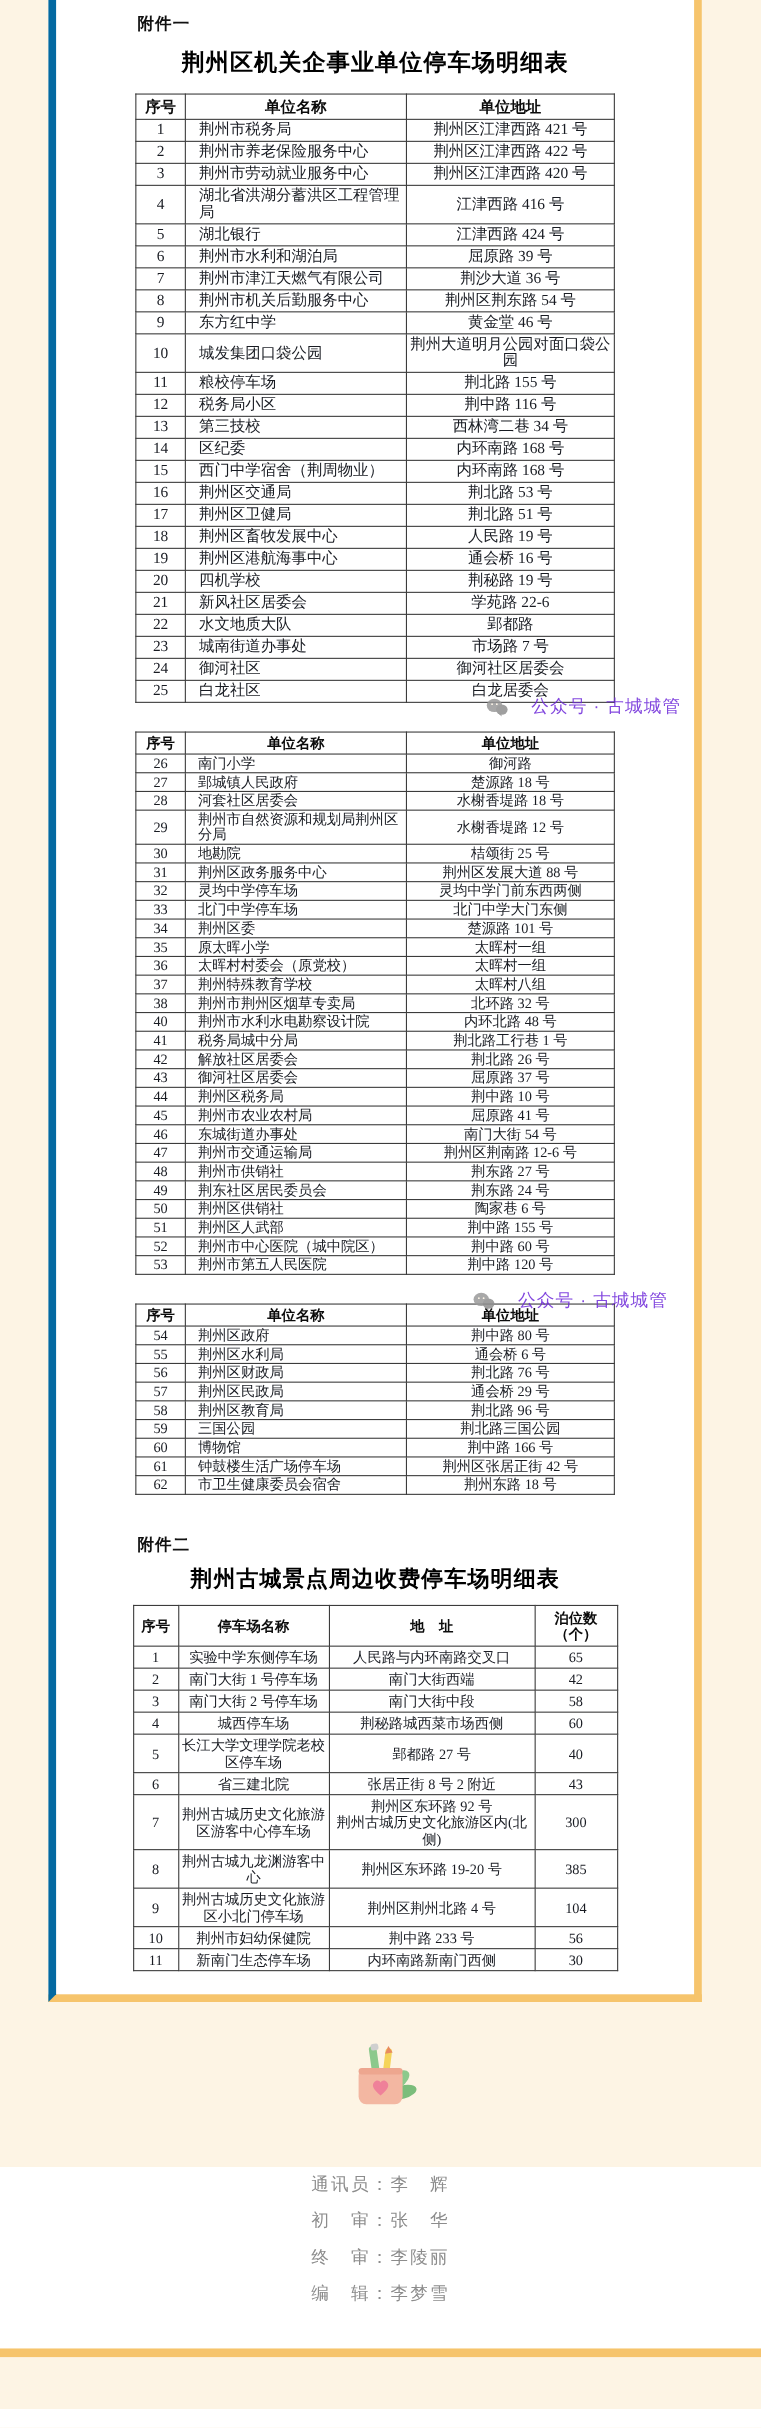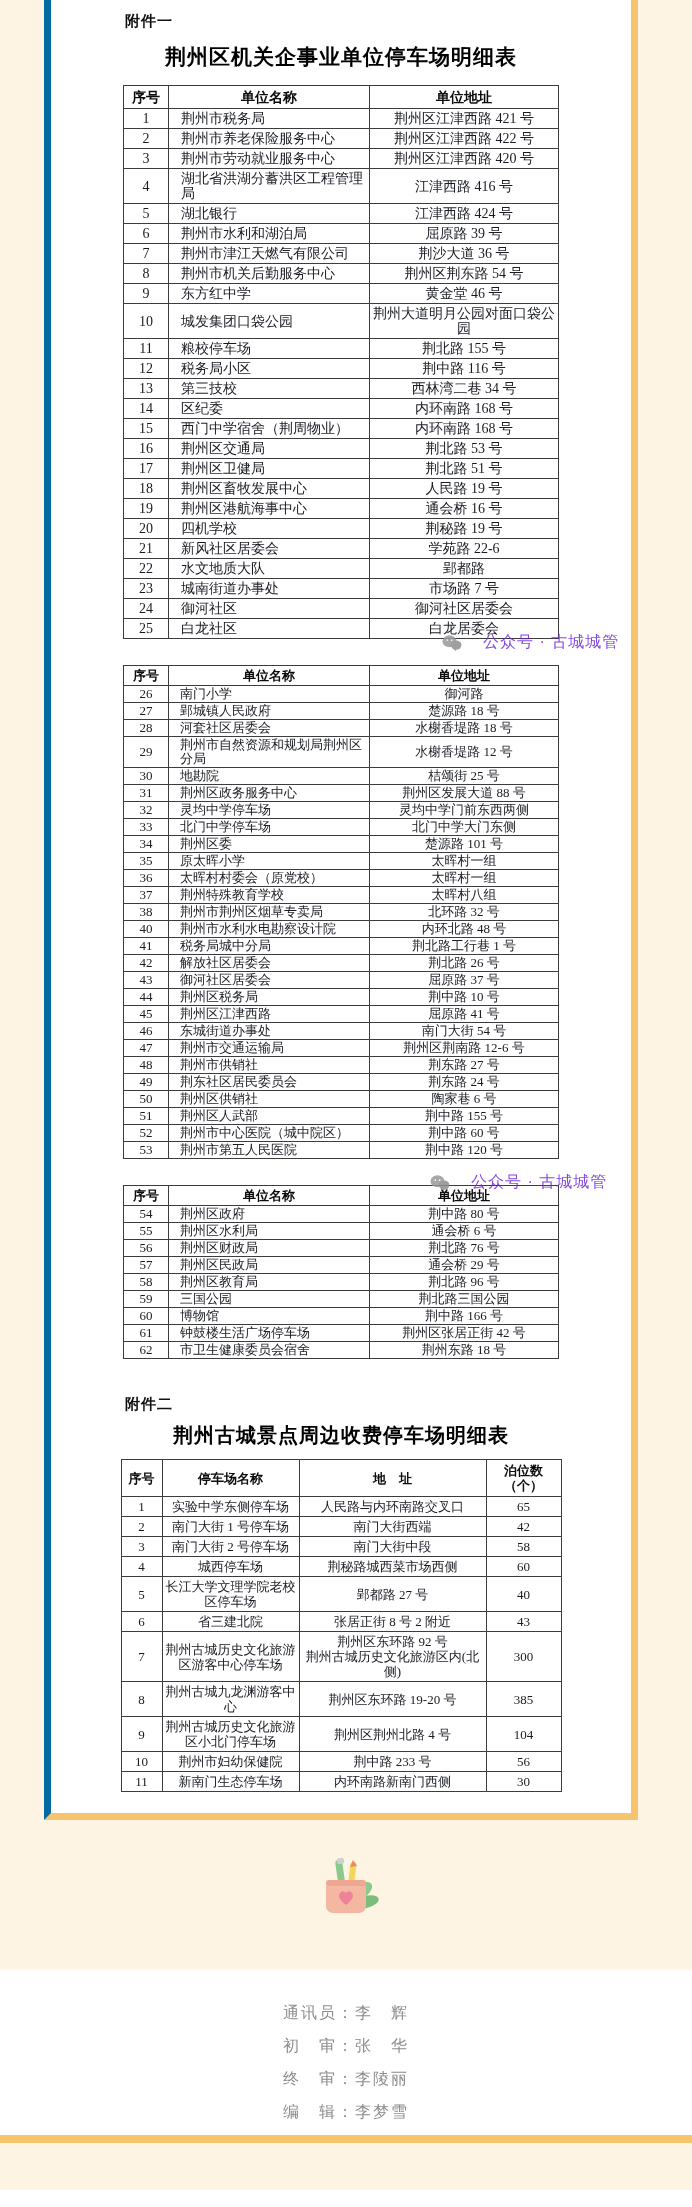--- a/index.html
+++ b/index.html
@@ -64,21 +64,21 @@
   }
   .wm-1{top:632px;left:442px;}
   .wm-2{top:1172px;left:430px;}
   .wm-icon{width:20px;height:18px;flex:0 0 auto;}
   
   .end-section{height:150px;background:#fdf4e4;text-align:center;}
   .end-icon{margin-top:28px;}
   .end-label{
     margin-top:2px;font-size:19px;color:#7d7d7d;letter-spacing:5px;font-weight:bold;
   }
-  .credits-section{height:165px;background:#ffffff;padding-top:26px;box-sizing:border-box;}
+  .credits-section{height:165px;background:#ffffff;box-sizing:border-box;}
   .credit-line{
     text-align:center;font-size:16px;color:#8c8c8c;line-height:33px;letter-spacing:2px;
   }
   .orange-bar{height:8px;background:#f6c46c;}
   .cream-strip{height:47px;background:#fdf4e4;}
   .white-strip{height:17px;background:#ffffff;}
 </style>
 </head>
 <body>
 
@@ -318,21 +318,21 @@
           <td class="c1">御河社区居委会</td>
           <td class="c2">屈原路 37 号</td>
         </tr>
         <tr>
           <td class="c0">44</td>
           <td class="c1">荆州区税务局</td>
           <td class="c2">荆中路 10 号</td>
         </tr>
         <tr>
           <td class="c0">45</td>
-          <td class="c1">荆州区江津西路</td>
+          <td class="c1">荆州市农业农村局</td>
           <td class="c2">屈原路 41 号</td>
         </tr>
         <tr>
           <td class="c0">46</td>
           <td class="c1">东城街道办事处</td>
           <td class="c2">南门大街 54 号</td>
         </tr>
         <tr>
           <td class="c0">47</td>
           <td class="c1">荆州市交通运输局</td>

